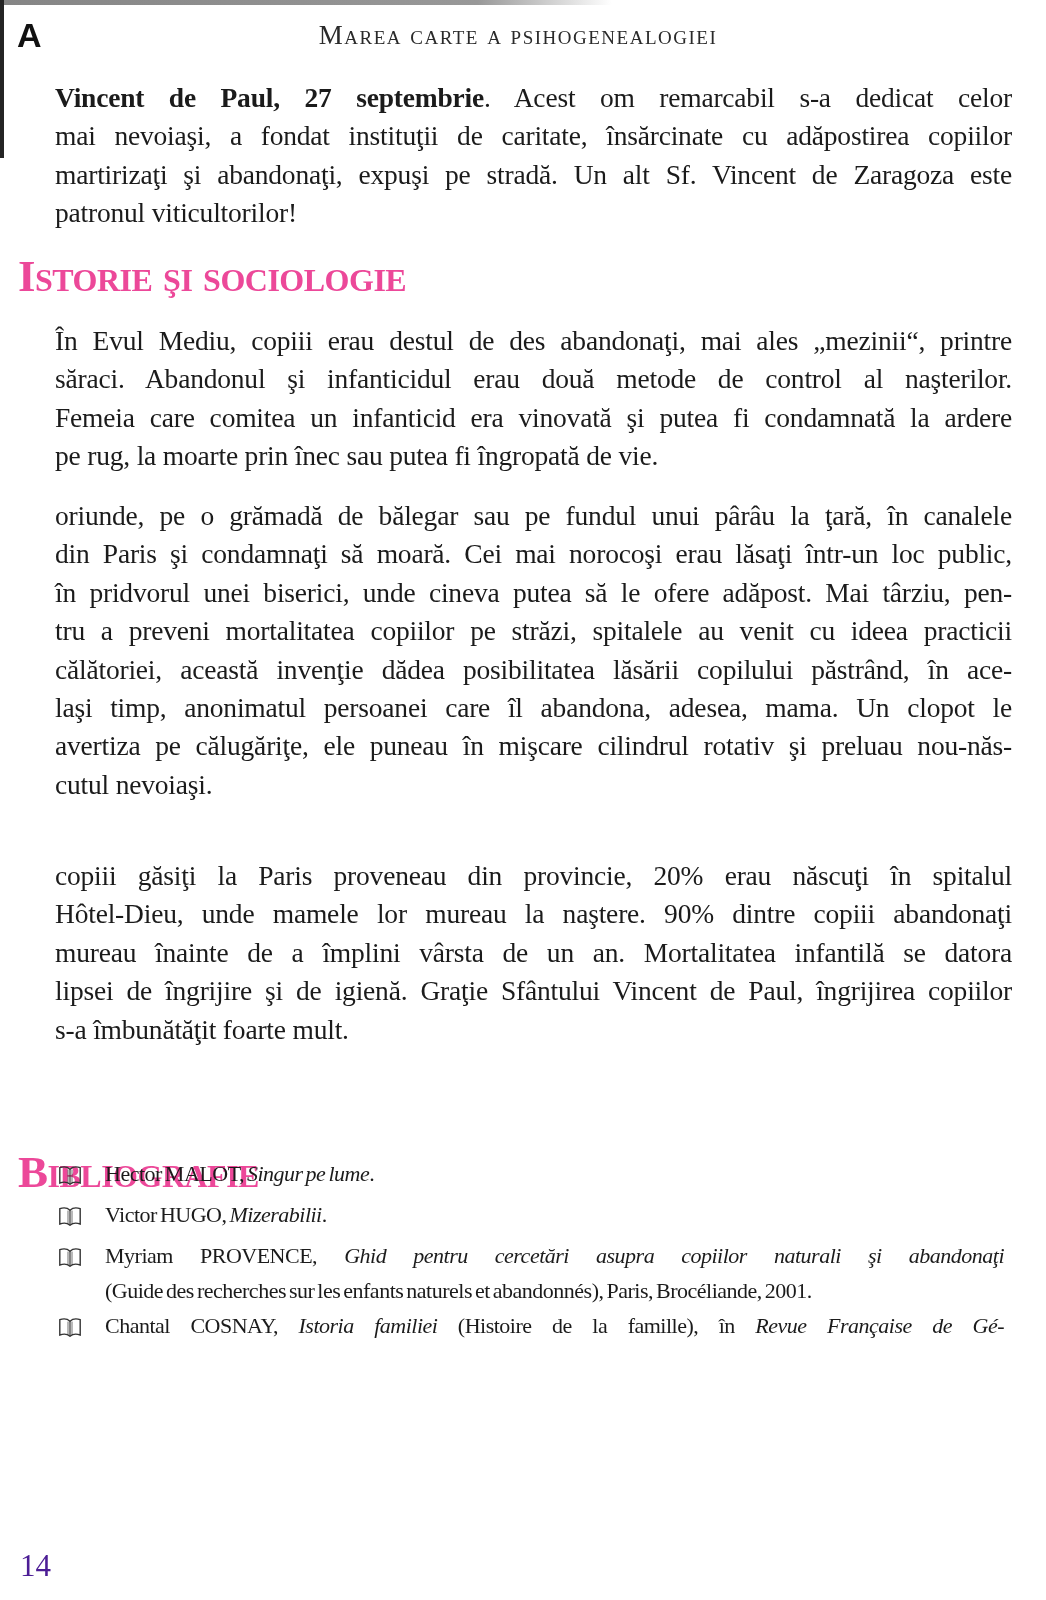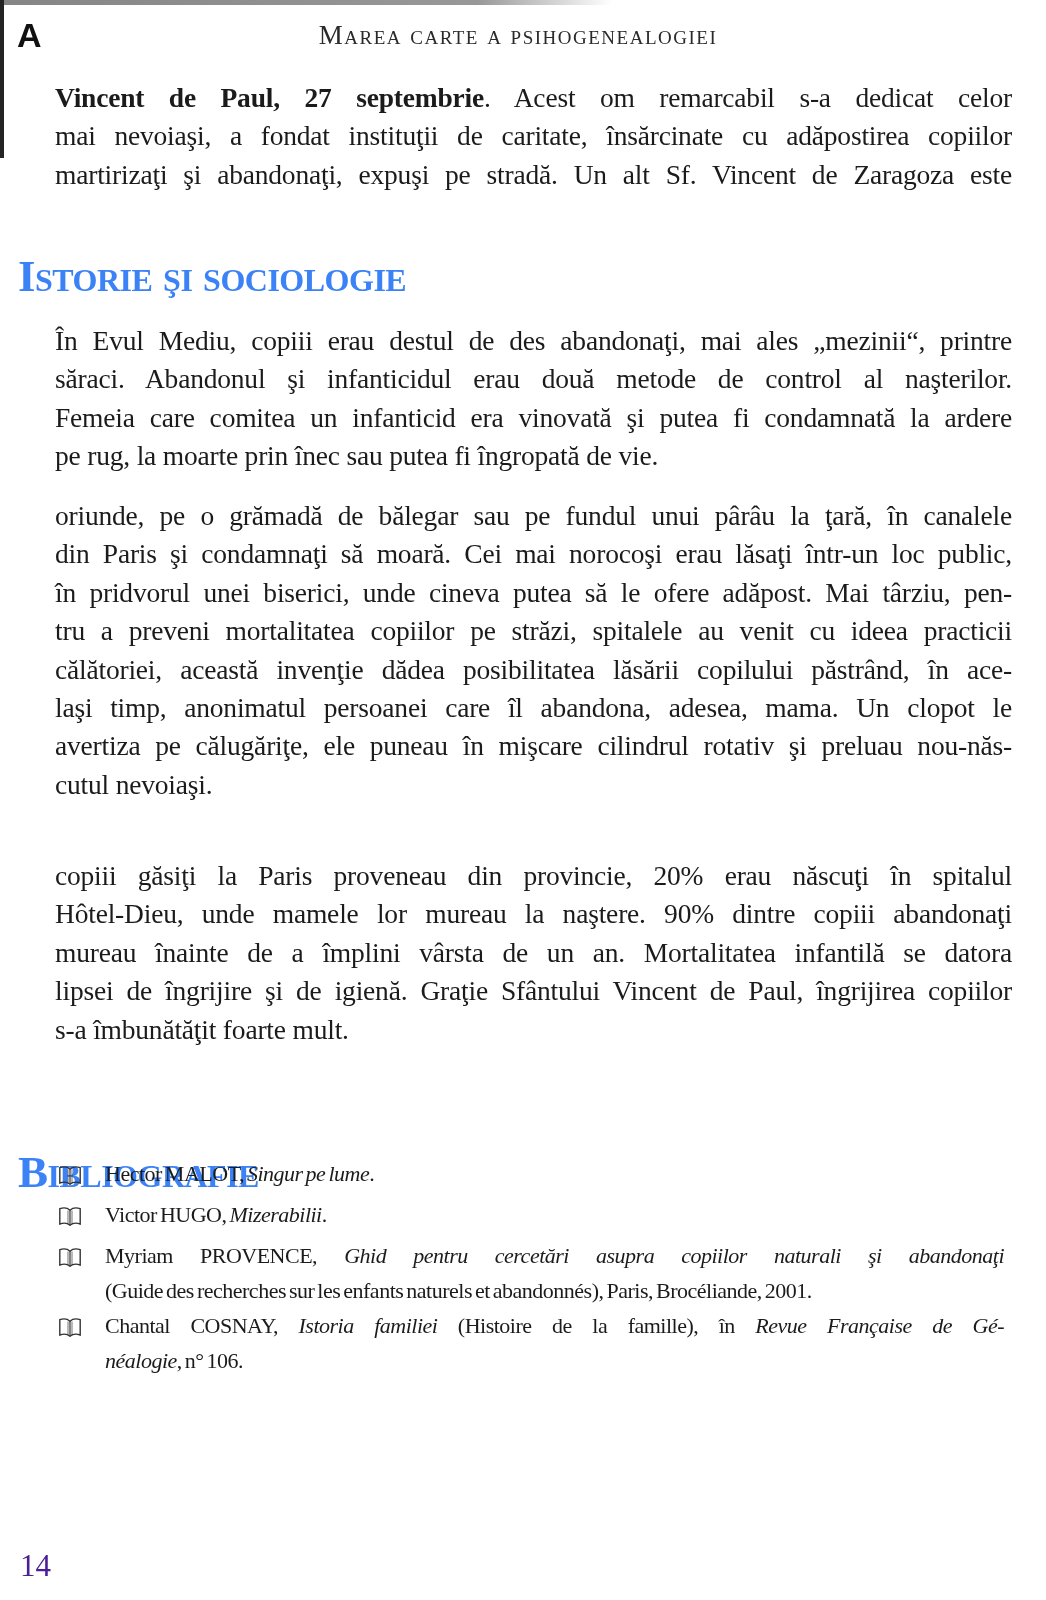--- a/index.html
+++ b/index.html
@@ -22,21 +22,21 @@
   .para-intro{top:79px;}
   .para-a{top:322px;}
   .para-b{top:497px;}
   .para-c{top:857px;}
   .tline{text-align:justify;text-align-last:justify;white-space:normal;}
   .tline.tlast{text-align:justify;text-align-last:left;}
   span.b{font-weight:bold;}
   span.i{font-style:italic;}
   
   .sec-heading{position:absolute;left:18px;margin:0;font-weight:bold;
-    font-variant:small-caps;font-size:45px;line-height:1.1;letter-spacing:-0.5px;color:#3b82f6;}
+    font-variant:small-caps;font-size:45px;line-height:1.1;letter-spacing:-0.5px;color:#ec4899;}
   .heading-history{top:252px;}
   .heading-biblio{top:1100px;margin-top:48px;}
   
   .biblio{position:absolute;left:57px;width:947px;top:1156px;
     font-size:22px;line-height:35px;letter-spacing:-0.5px;word-spacing:-2px;}
   .bib-entry{display:flex;align-items:flex-start;}
   .bib-icon{flex:0 0 26px;margin-right:22px;margin-top:6px;}
   .bib-text{flex:1;min-width:0;}
   .page-number{position:absolute;left:20px;top:1548px;font-size:31px;color:#4c1d95;}
 </style>
@@ -49,20 +49,21 @@
   <div class="artifact-left"></div>
 
   <div class="tab-letter">A</div>
 
   <div class="running-head">Marea carte a psihogenealogiei</div>
 
   <div class="para para-intro">
       <div class="tline"><span class="b">Vincent de Paul, 27 septembrie</span><span>. Acest om remarcabil s-a dedicat celor</span></div>
       <div class="tline"><span>mai nevoiaşi, a fondat instituţii de caritate, însărcinate cu adăpostirea copiilor</span></div>
       <div class="tline"><span>martirizaţi şi abandonaţi, expuşi pe stradă. Un alt Sf. Vincent de Zaragoza este</span></div>
+      <div class="tline tlast"><span>patronul viticultorilor!</span></div>
     </div>
 
   <h2 class="sec-heading heading-history">Istorie şi sociologie</h2>
 
   <div class="para para-a">
       <div class="tline"><span>În Evul Mediu, copiii erau destul de des abandonaţi, mai ales „mezinii“, printre</span></div>
       <div class="tline"><span>săraci. Abandonul şi infanticidul erau două metode de control al naşterilor.</span></div>
       <div class="tline"><span>Femeia care comitea un infanticid era vinovată şi putea fi condamnată la ardere</span></div>
       <div class="tline tlast"><span>pe rug, la moarte prin înec sau putea fi îngropată de vie.</span></div>
     </div>
@@ -119,19 +120,18 @@
         </div>
       </div>
       <div class="bib-entry">
         <span class="bib-icon"><svg width="26" height="22" viewBox="0 0 26 22">
             <path d="M13 4.2 C10.5 1.9, 6.3 1.5, 2.8 2.7 L2.8 18 C6.3 16.8, 10.5 17.1, 13 19.2 C15.5 17.1, 19.7 16.8, 23.2 18 L23.2 2.7 C19.7 1.5, 15.5 1.9, 13 4.2 Z" fill="none" stroke="#333" stroke-width="1.4"></path>
             <path d="M13 4.2 L13 19.2" fill="none" stroke="#333" stroke-width="1.2"></path>
             <path d="M11 4.6 L11 18.2 M15 4.6 L15 18.2" fill="none" stroke="#333" stroke-width="0.7"></path>
           </svg></span>
         <div class="bib-text">
           <div class="tline"><span>Chantal COSNAY, </span><span class="i">Istoria familiei</span><span> (Histoire de la famille), în </span><span class="i">Revue Française de Gé-</span></div>
-          <div class="tline tlast"><span class="i">néalogie</span><span>, n° 106.</span></div>
         </div>
       </div>
     </div>
 
   <div class="page-number">14</div>
 </div>
 
 </body></html>

